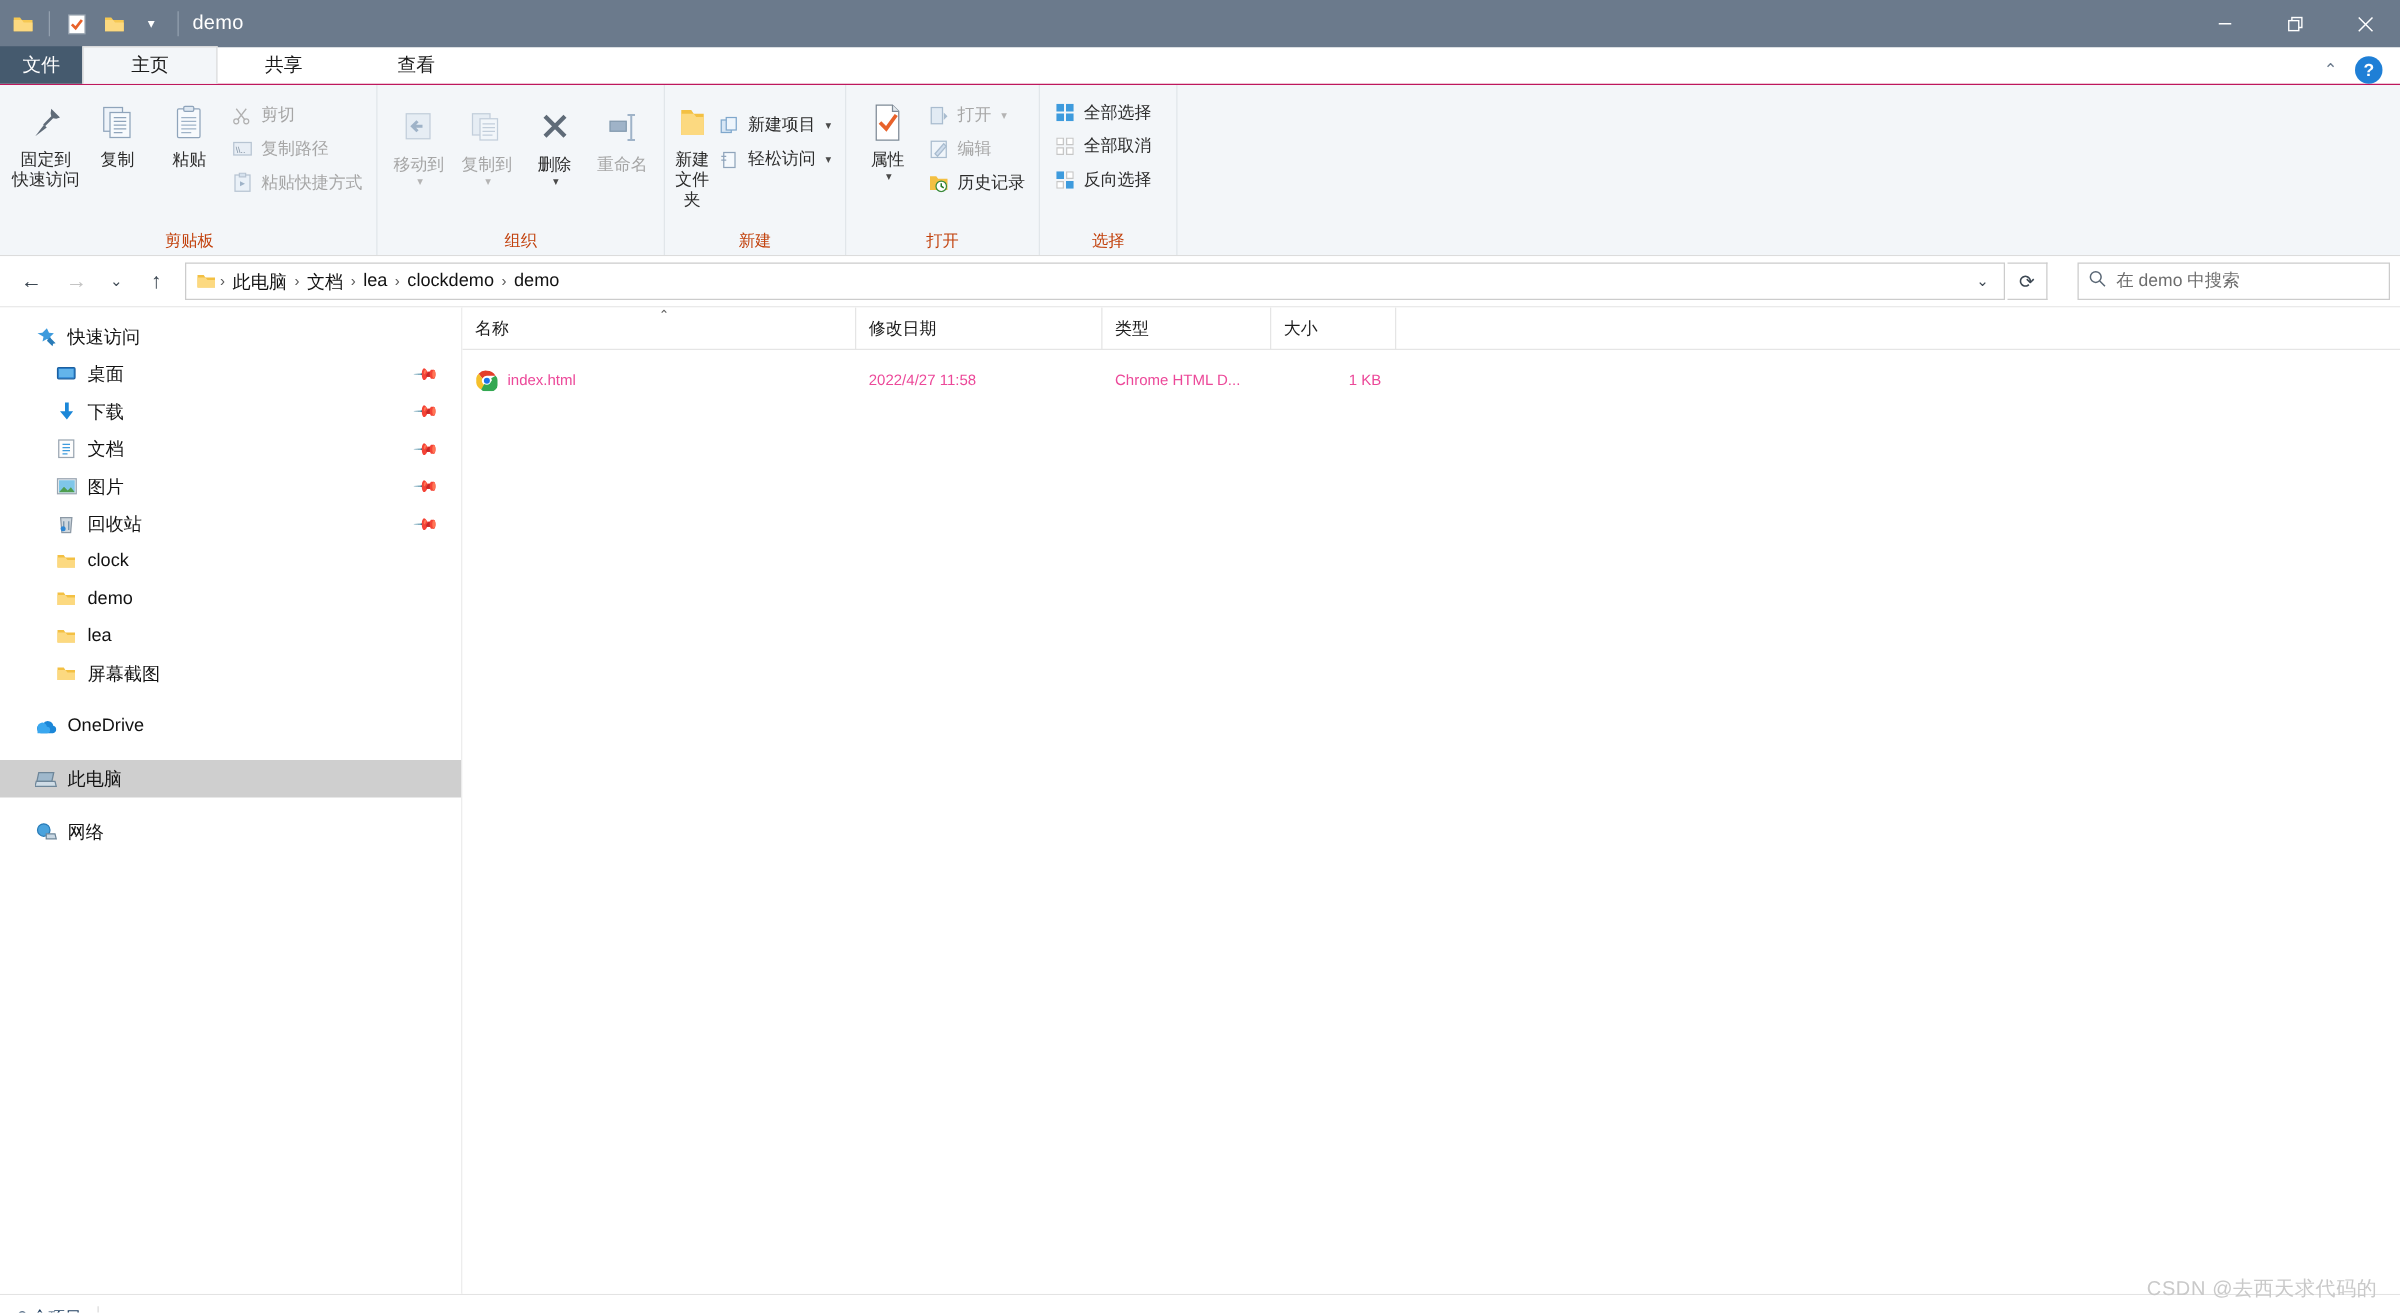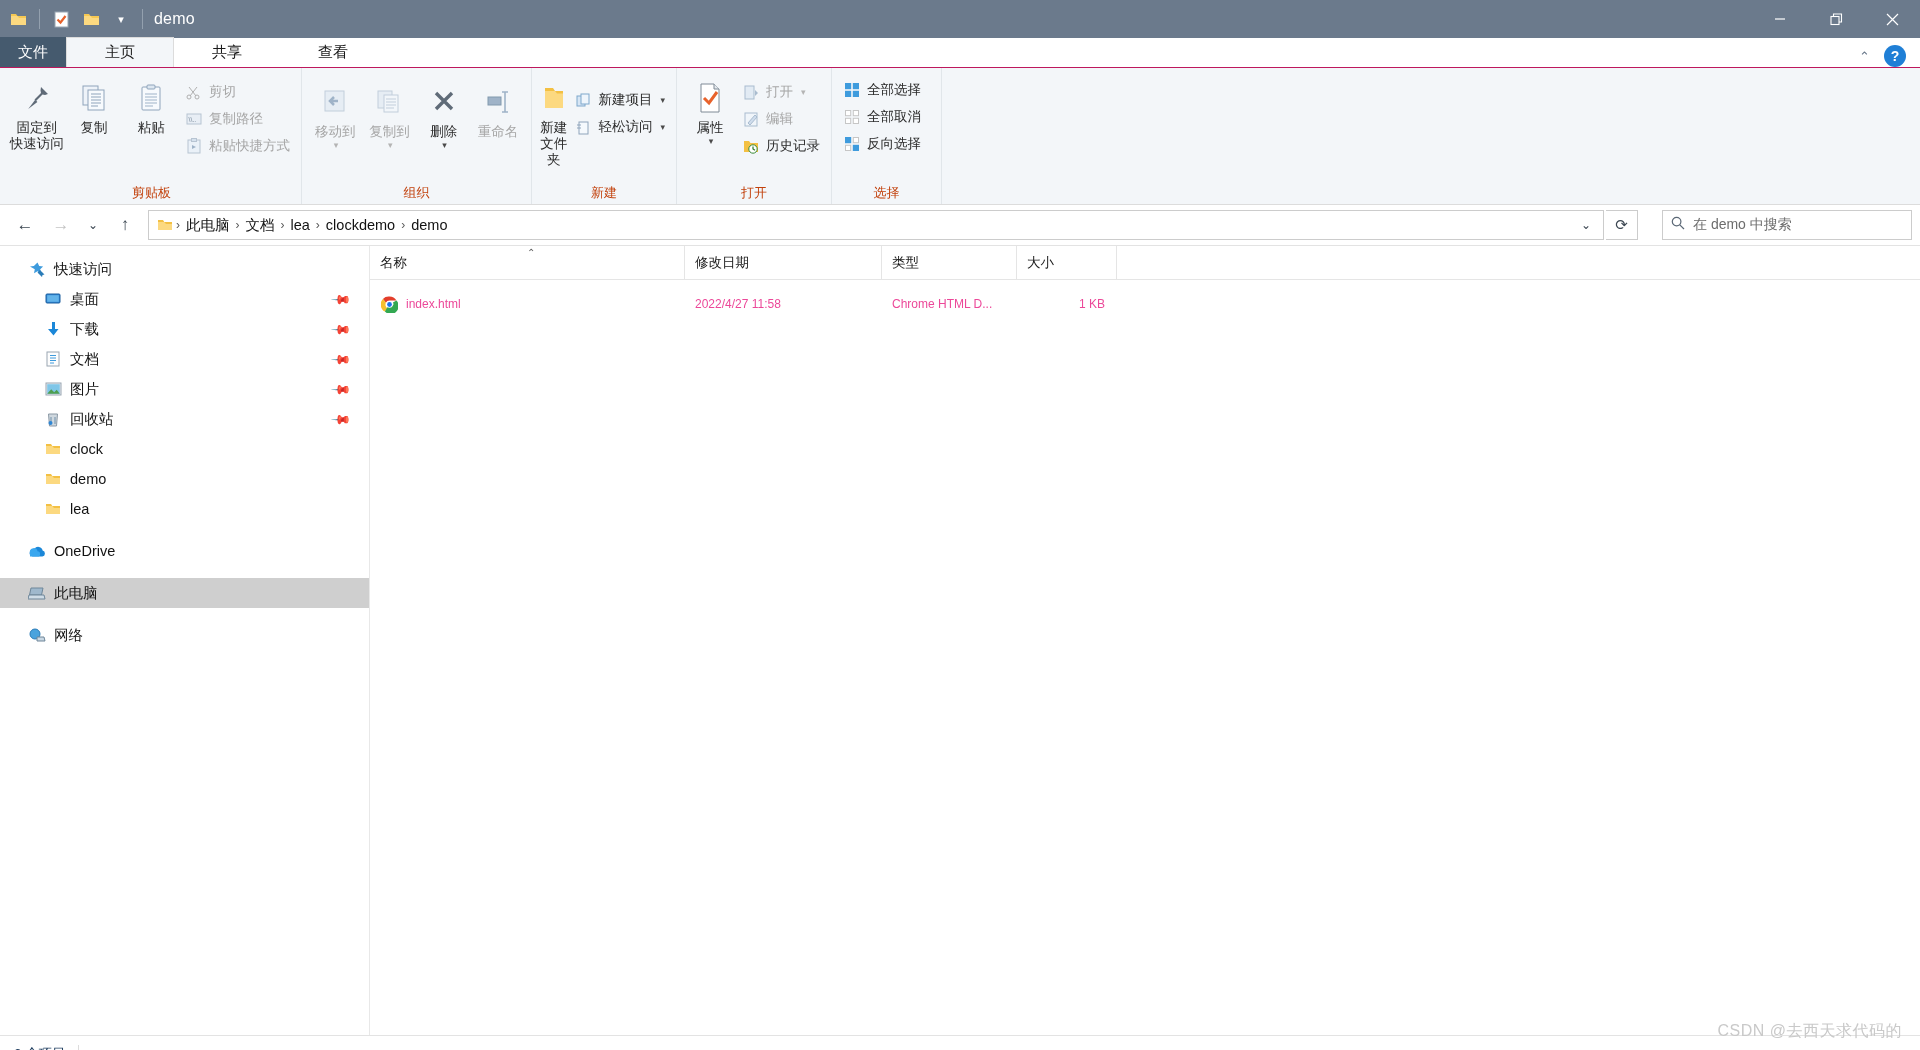--- a/index.html
+++ b/index.html
@@ -618,20 +618,29 @@
     </div>
     <div class="nav-item child">
       <span class="nav-ico">
         <svg width="16" height="14" viewBox="0 0 16 14">
             <path d="M1 2h5l1.3 2H15v8H1z" fill="#f3c043"></path>
             <path d="M1 4h6.3L9 6h6v6H1z" fill="#fcd980"></path>
           </svg>
       </span>
       <span class="nav-lbl">lea</span>
     </div>
+    <div class="nav-item child">
+      <span class="nav-ico">
+        <svg width="16" height="14" viewBox="0 0 16 14">
+            <path d="M1 2h5l1.3 2H15v8H1z" fill="#f3c043"></path>
+            <path d="M1 4h6.3L9 6h6v6H1z" fill="#fcd980"></path>
+          </svg>
+      </span>
+      <span class="nav-lbl">屏幕截图</span>
+    </div>
 
     <div class="nav-gap"></div>
 
     <div class="nav-item">
       <span class="nav-ico">
         <svg width="18" height="13" viewBox="0 0 18 13">
             <path d="M4.5 11.5h9.8a3 3 0 0 0 .3-5.9 4.4 4.4 0 0 0-8.2-1.5A3.6 3.6 0 0 0 4.5 11.5z" fill="#1b87d8"></path>
             <path d="M2 11.5h7.5a2.6 2.6 0 0 0 0-5.2A3.4 3.4 0 0 0 2 7.5z" fill="#3aa7ef"></path>
           </svg>
       </span>

